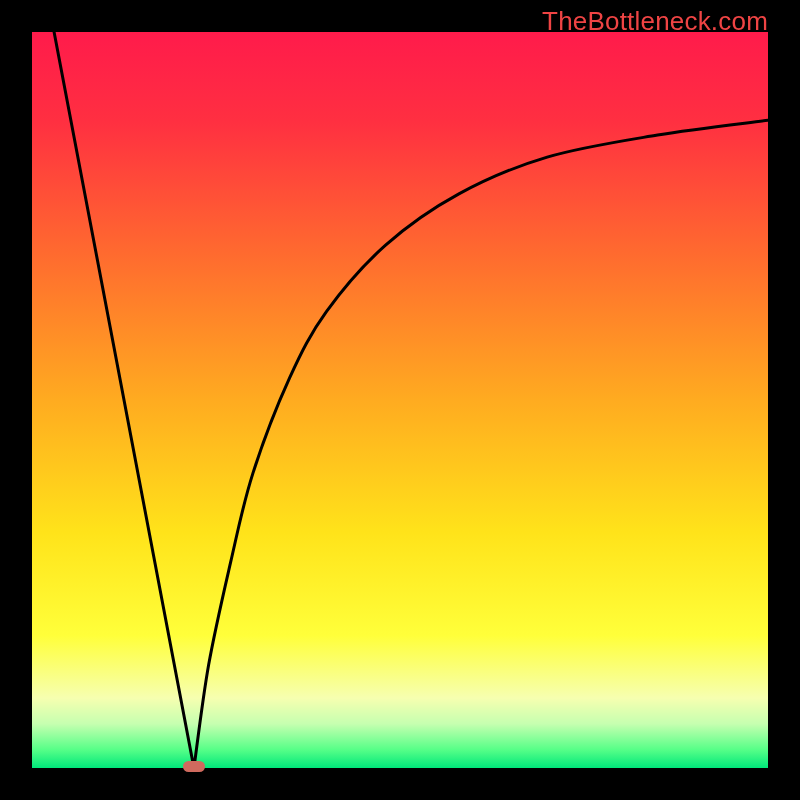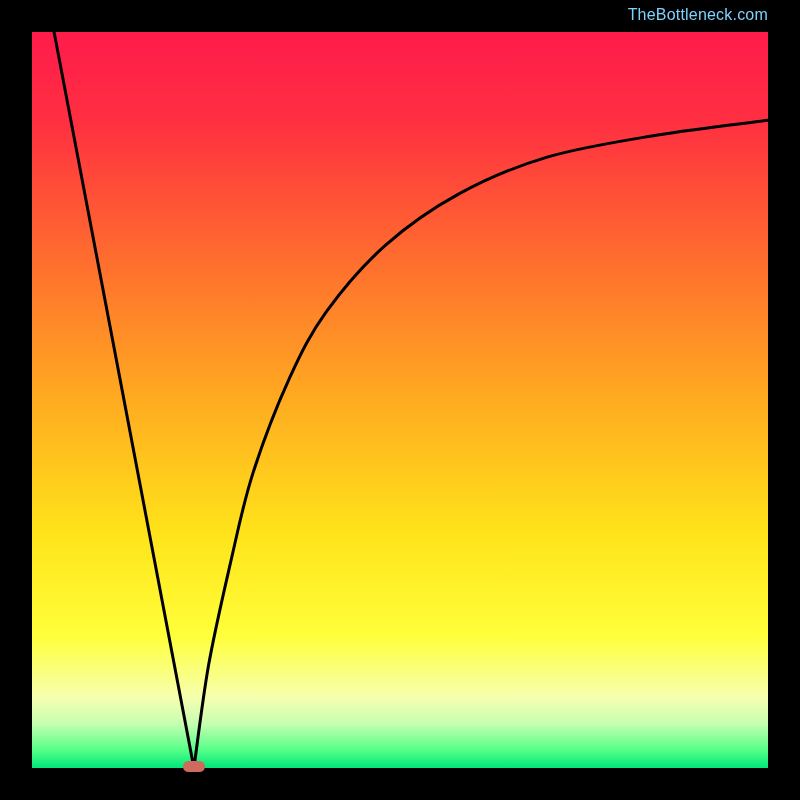--- a/index.html
+++ b/index.html
@@ -23,22 +23,22 @@
     position: absolute;
     left: 0;
     top: 0;
     width: 736px;
     height: 736px;
   }
   .watermark {
     position: absolute;
     top: 6px;
     right: 32px;
-    color: #7dd3fc;
-    font-size: 16px;
+    color: #ef4444;
+    font-size: 26px;
     font-weight: 500;
     letter-spacing: 0.2px;
   }
   .marker {
     position: absolute;
     width: 22px;
     height: 11px;
     background: #cf6a5e;
     border-radius: 6px;
   }

